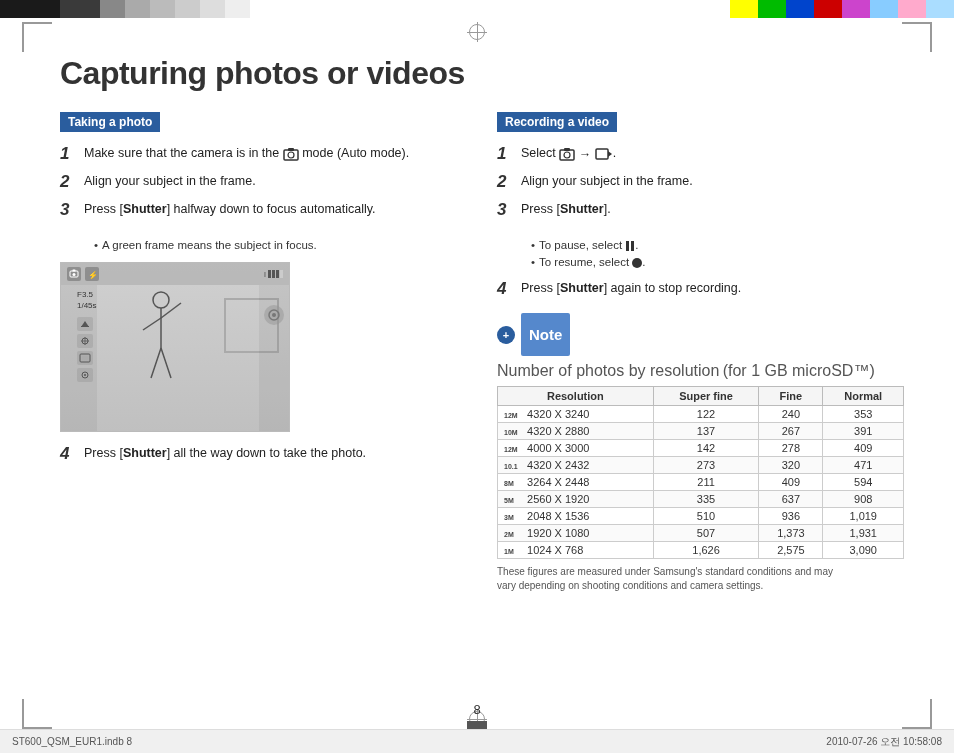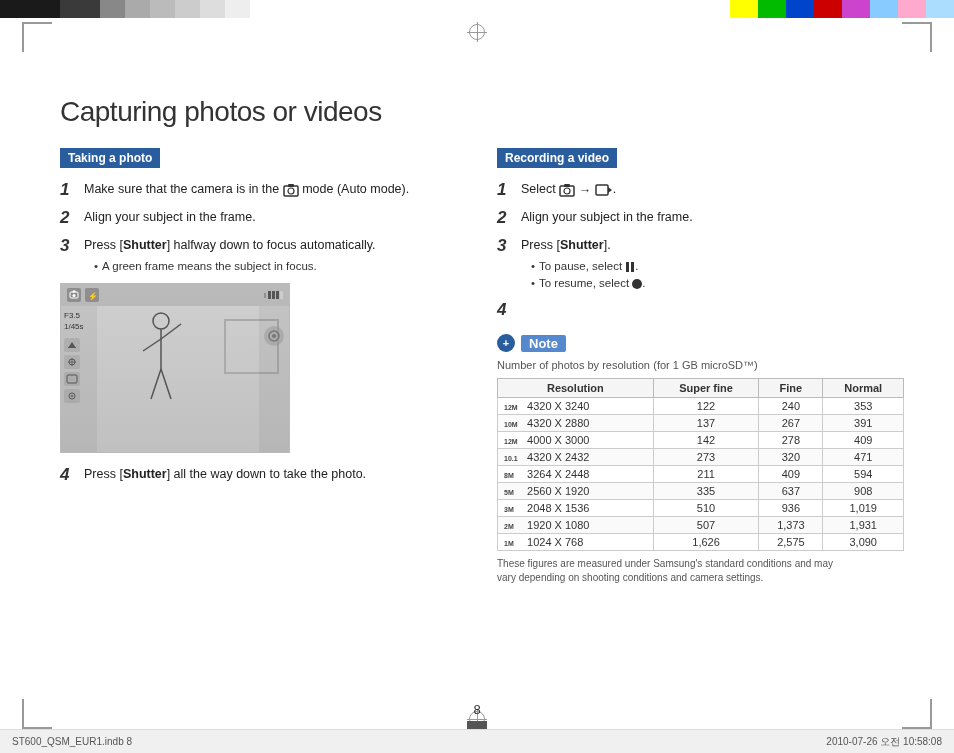--- a/index.html
+++ b/index.html
@@ -65,26 +65,25 @@
     .main-content {
       position: absolute;
       top: 55px;
       left: 60px;
       right: 50px;
       bottom: 60px;
     }
 
     
     .page-title {
-      font-size: 28px;
-      font-weight: normal;
+      font-size: 32px;
+      font-weight: bold;
       color: #333;
       margin-bottom: 20px;
       letter-spacing: -0.5px;
-      margin-top: 41px;
     }
 
     
     .two-col {
       display: flex;
       gap: 30px;
     }
     .col-left { flex: 1; }
     .col-right { flex: 1; }
 
@@ -113,21 +112,21 @@
       min-width: 18px;
       font-style: italic;
     }
     .step-text {
       font-size: 12.5px;
       color: #222;
       line-height: 1.5;
     }
     .step-text b { font-weight: bold; }
     .step-text .bullet-list {
-      margin-top: 3px;
+      margin-top: 18px;
       padding-left: 10px;
     }
     .step-text .bullet-list li {
       list-style: none;
       font-size: 11.5px;
       color: #333;
       padding-left: 8px;
       position: relative;
     }
     .step-text .bullet-list li::before {
@@ -177,21 +176,21 @@
       font-size: 8px; color: #333;
     }
     .battery-bars { display: flex; gap: 1px; }
     .battery-bar { width: 3px; height: 8px; background: #555; }
     .battery-bar.empty { background: #ccc; }
     .cam-left-panel {
       position: absolute;
       left: 0; top: 22px; bottom: 0;
       width: 36px;
       background: rgba(0,0,0,0.05);
-      padding: 4px 3px;
+      padding: 4px 16px;
     }
     .cam-f-val {
       font-size: 8px;
       color: #333;
       line-height: 1.4;
     }
     .cam-btn {
       width: 28px; height: 18px;
       background: rgba(150,150,150,0.4);
       border-radius: 2px;
@@ -249,32 +248,32 @@
       background: #2a5d9e;
       border-radius: 50%;
       display: flex; align-items: center; justify-content: center;
       color: #fff;
       font-size: 11px;
       font-weight: bold;
     }
     .note-label {
       background: #5588cc;
       color: #fff;
-      font-size: 13px;
+      font-size: 15px;
       font-weight: bold;
-      padding: 1px 8px;
+      padding: 13px 8px;
       border-radius: 2px;
     }
     .note-title {
       font-size: 12px;
       font-weight: bold;
       color: #222;
       margin-bottom: 6px;
     }
-    .note-title span { font-weight: normal; font-size: 11px; color: #555; }
+    .note-title span { font-weight: normal; font-size: 16px; color: #555; }
 
     
     .res-table {
       width: 100%;
       border-collapse: collapse;
       font-size: 11px;
     }
     .res-table th {
       border: 1px solid #bbb;
       padding: 3px 6px;
@@ -584,20 +583,21 @@
           <ul class="bullet-list">
             <li>To pause, select <span class="pause-icon"></span>.</li>
             <li>To resume, select <span class="stop-icon"></span>.</li>
           </ul>
         </span>
       </div>
 
       
       <div class="step">
         <span class="step-num">4</span>
+        <span class="step-text">Press [<b>Shutter</b>] again to stop recording.</span>
       </div>
 
       
       <div class="note-section">
         <div class="note-header">
           <div class="note-icon">+</div>
           <div class="note-label">Note</div>
         </div>
 
         <div class="note-title">

